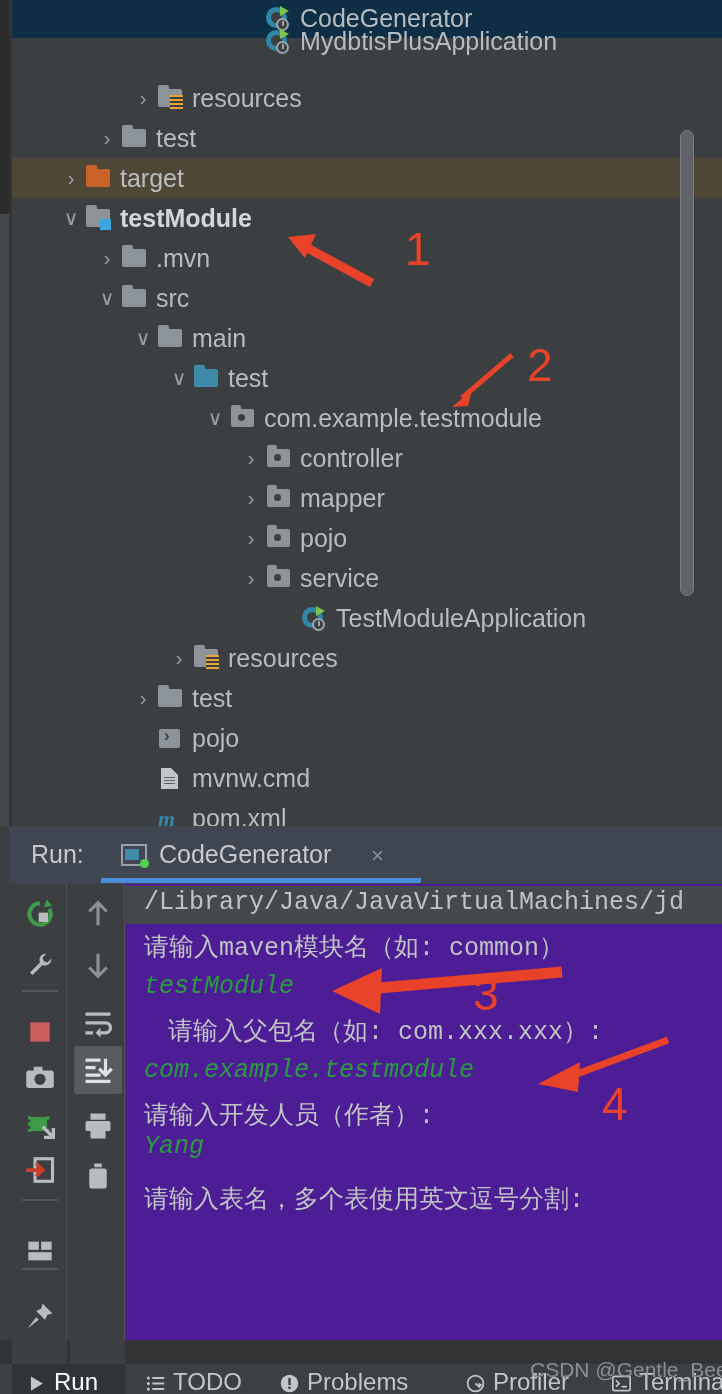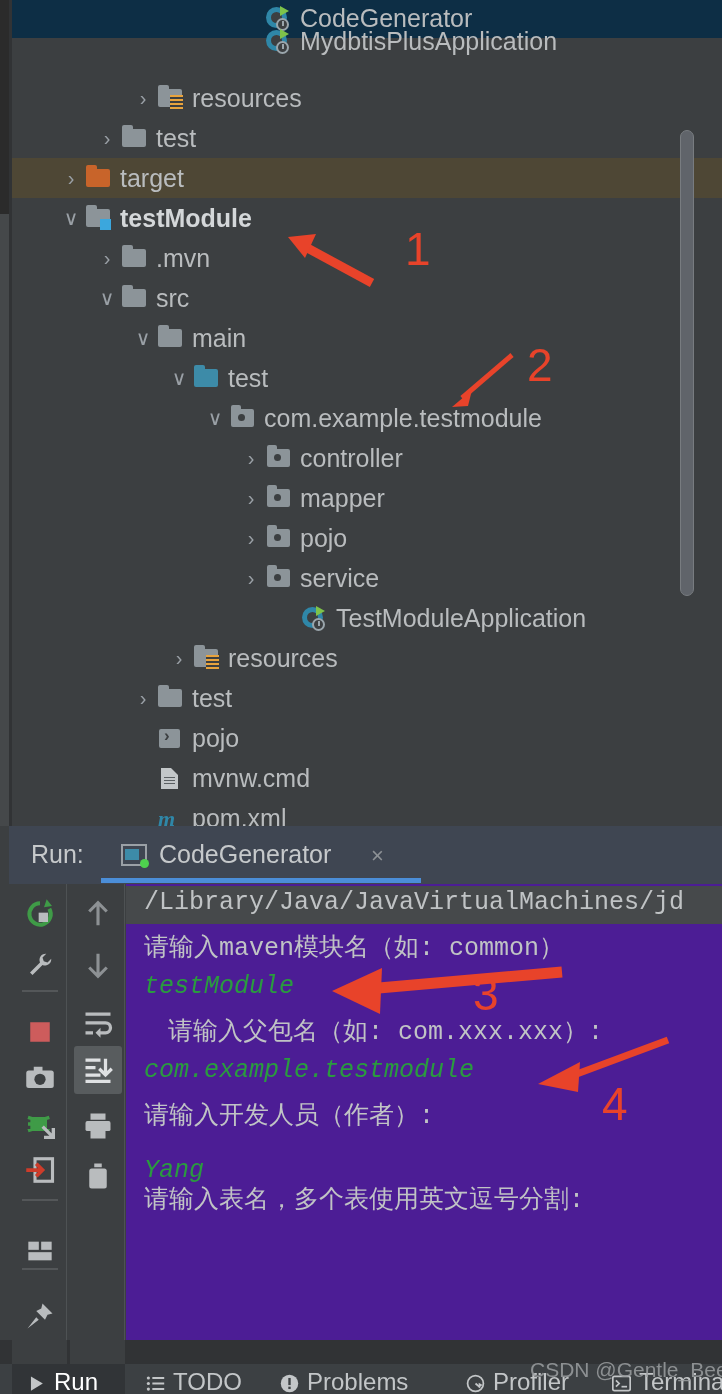--- a/index.html
+++ b/index.html
@@ -441,21 +441,21 @@
     </div>
 
   <div id="console">
       <div class="chl" style="top: 2px;"></div>
       <div class="cline" style="top: 4px;">/Library/Java/JavaVirtualMachines/jd</div>
       <div class="cline" style="top: 46px;">请输入maven模块名（如: common）</div>
       <div class="cline green" style="top: 88px;">testModule</div>
       <div class="cline" style="top: 130px; margin-left: 24px;">请输入父包名（如: com.xxx.xxx）:</div>
       <div class="cline green" style="top: 172px;">com.example.testmodule</div>
       <div class="cline" style="top: 214px;">请输入开发人员（作者）:</div>
-      <div class="cline green" style="top: 272px;">Yang</div>
+      <div class="cline green" style="top: 248px;">Yang</div>
       <div class="cline" style="top: 298px;">请输入表名，多个表使用英文逗号分割:</div>
     </div>
 
   <svg class="anno" viewBox="0 0 722 1394">
     <defs>
       <marker id="ah" markerWidth="5" markerHeight="5" refX="2.2" refY="2.5" orient="auto">
         <path d="M0,0 L5,2.5 L0,5 z" fill="#e8432a"></path>
       </marker>
     </defs>
 

